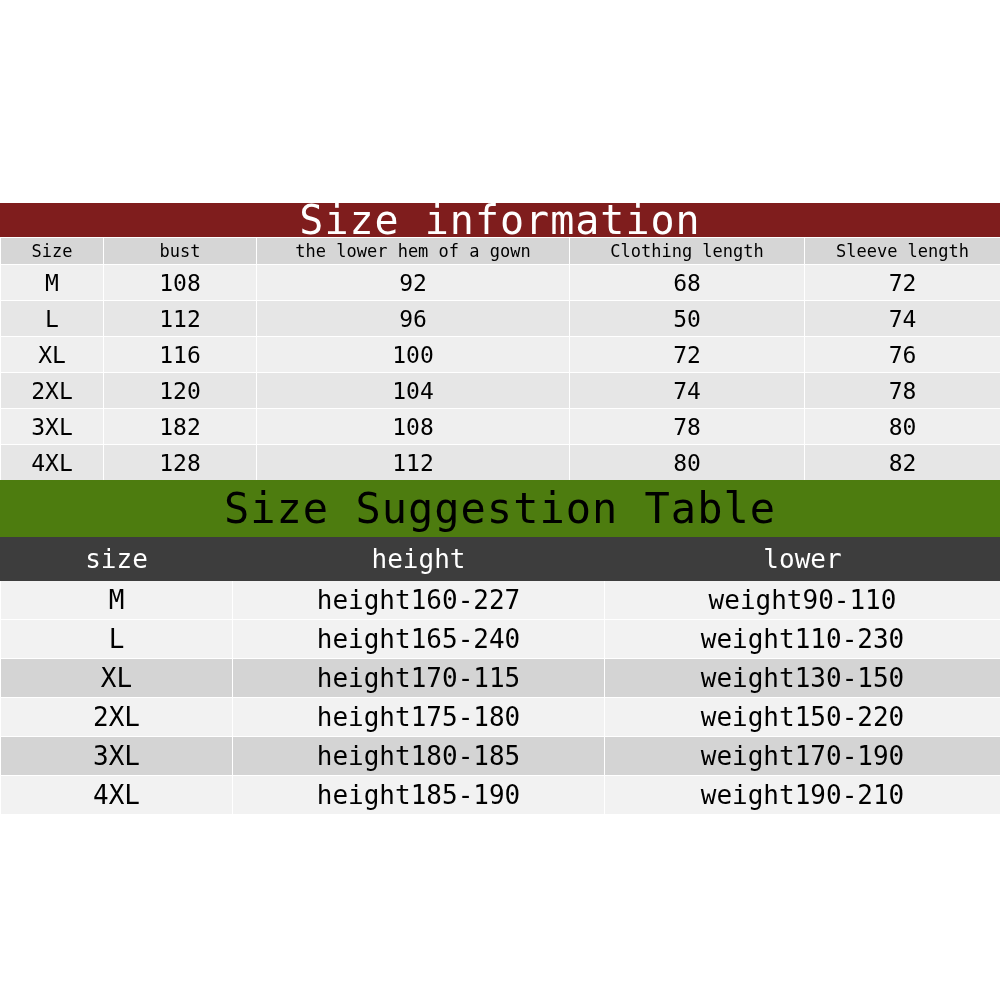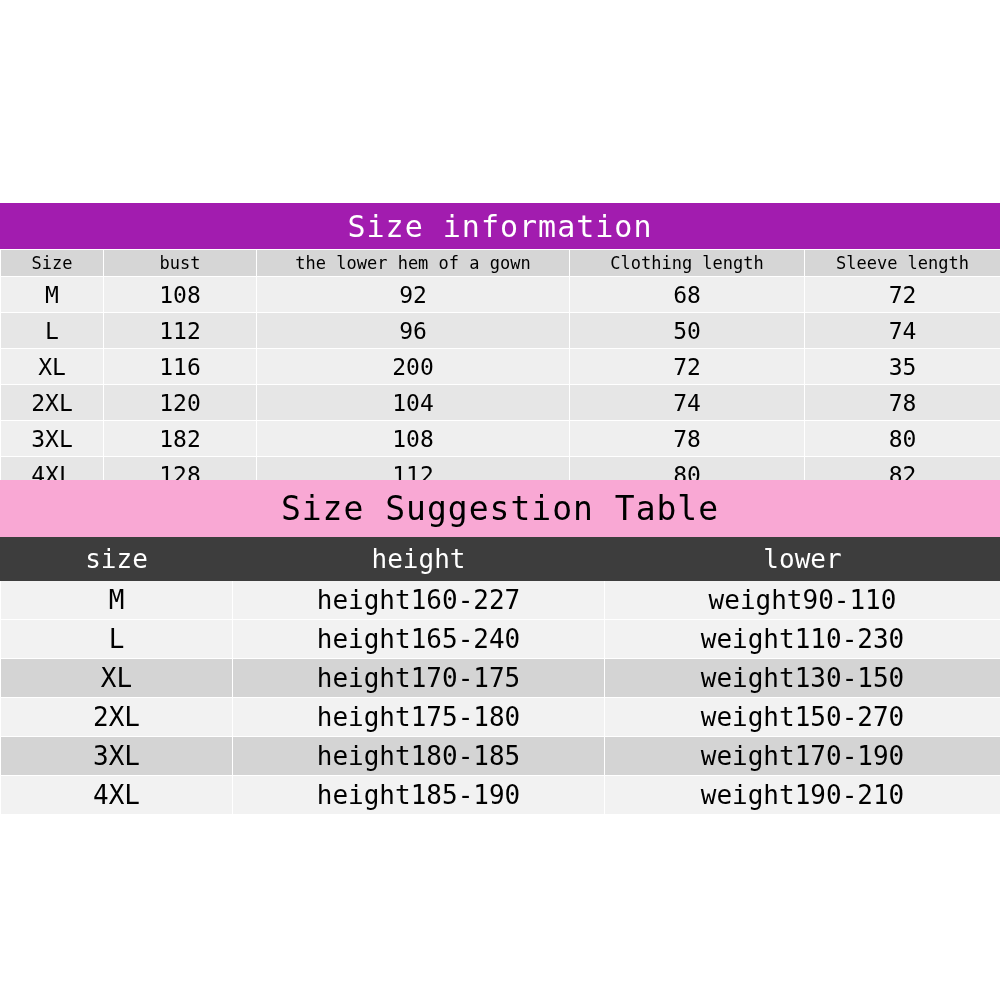--- a/index.html
+++ b/index.html
@@ -22,24 +22,24 @@
   }
 
   
   .size-info-block {
     position: absolute;
     left: 0px;
     top: 203px;
     width: 1000px;
   }
   .si-title {
-    height: 46px;
-    background: #a21caf;
+    height: 34px;
+    background: #7f1d1d;
     color: #ffffff;
-    font-size: 30px;
+    font-size: 40px;
     font-family: "DejaVu Sans Mono", monospace;
     letter-spacing: 1px;
     display: flex;
     align-items: center;
     justify-content: center;
   }
   table.si {
     width: 1000px;
     border-collapse: collapse;
     table-layout: fixed;
@@ -73,23 +73,23 @@
 
   
   .sug-block {
     position: absolute;
     left: 0px;
     top: 480px;
     width: 1000px;
   }
   .sug-title {
     height: 57px;
-    background: #f9a8d4;
+    background: #4d7c0f;
     color: #000000;
-    font-size: 33px;
+    font-size: 42px;
     font-family: "DejaVu Sans Mono", monospace;
     display: flex;
     align-items: center;
     justify-content: center;
     letter-spacing: 1px;
   }
   table.sug {
     width: 1000px;
     border-collapse: collapse;
     table-layout: fixed;
@@ -160,23 +160,23 @@
         <tr class="alt">
           <td>L</td>
           <td>112</td>
           <td>96</td>
           <td>50</td>
           <td>74</td>
         </tr>
         <tr>
           <td>XL</td>
           <td>116</td>
-          <td>200</td>
+          <td>100</td>
           <td>72</td>
-          <td>35</td>
+          <td>76</td>
         </tr>
         <tr class="alt">
           <td>2XL</td>
           <td>120</td>
           <td>104</td>
           <td>74</td>
           <td>78</td>
         </tr>
         <tr>
           <td>3XL</td>
@@ -218,27 +218,27 @@
           <td>height160-227</td>
           <td>weight90-110</td>
         </tr>
         <tr>
           <td>L</td>
           <td>height165-240</td>
           <td>weight110-230</td>
         </tr>
         <tr class="shade">
           <td>XL</td>
-          <td>height170-175</td>
+          <td>height170-115</td>
           <td>weight130-150</td>
         </tr>
         <tr>
           <td>2XL</td>
           <td>height175-180</td>
-          <td>weight150-270</td>
+          <td>weight150-220</td>
         </tr>
         <tr class="shade">
           <td>3XL</td>
           <td>height180-185</td>
           <td class="hl">weight170-190</td>
         </tr>
         <tr>
           <td>4XL</td>
           <td>height185-190</td>
           <td>weight190-210</td>

